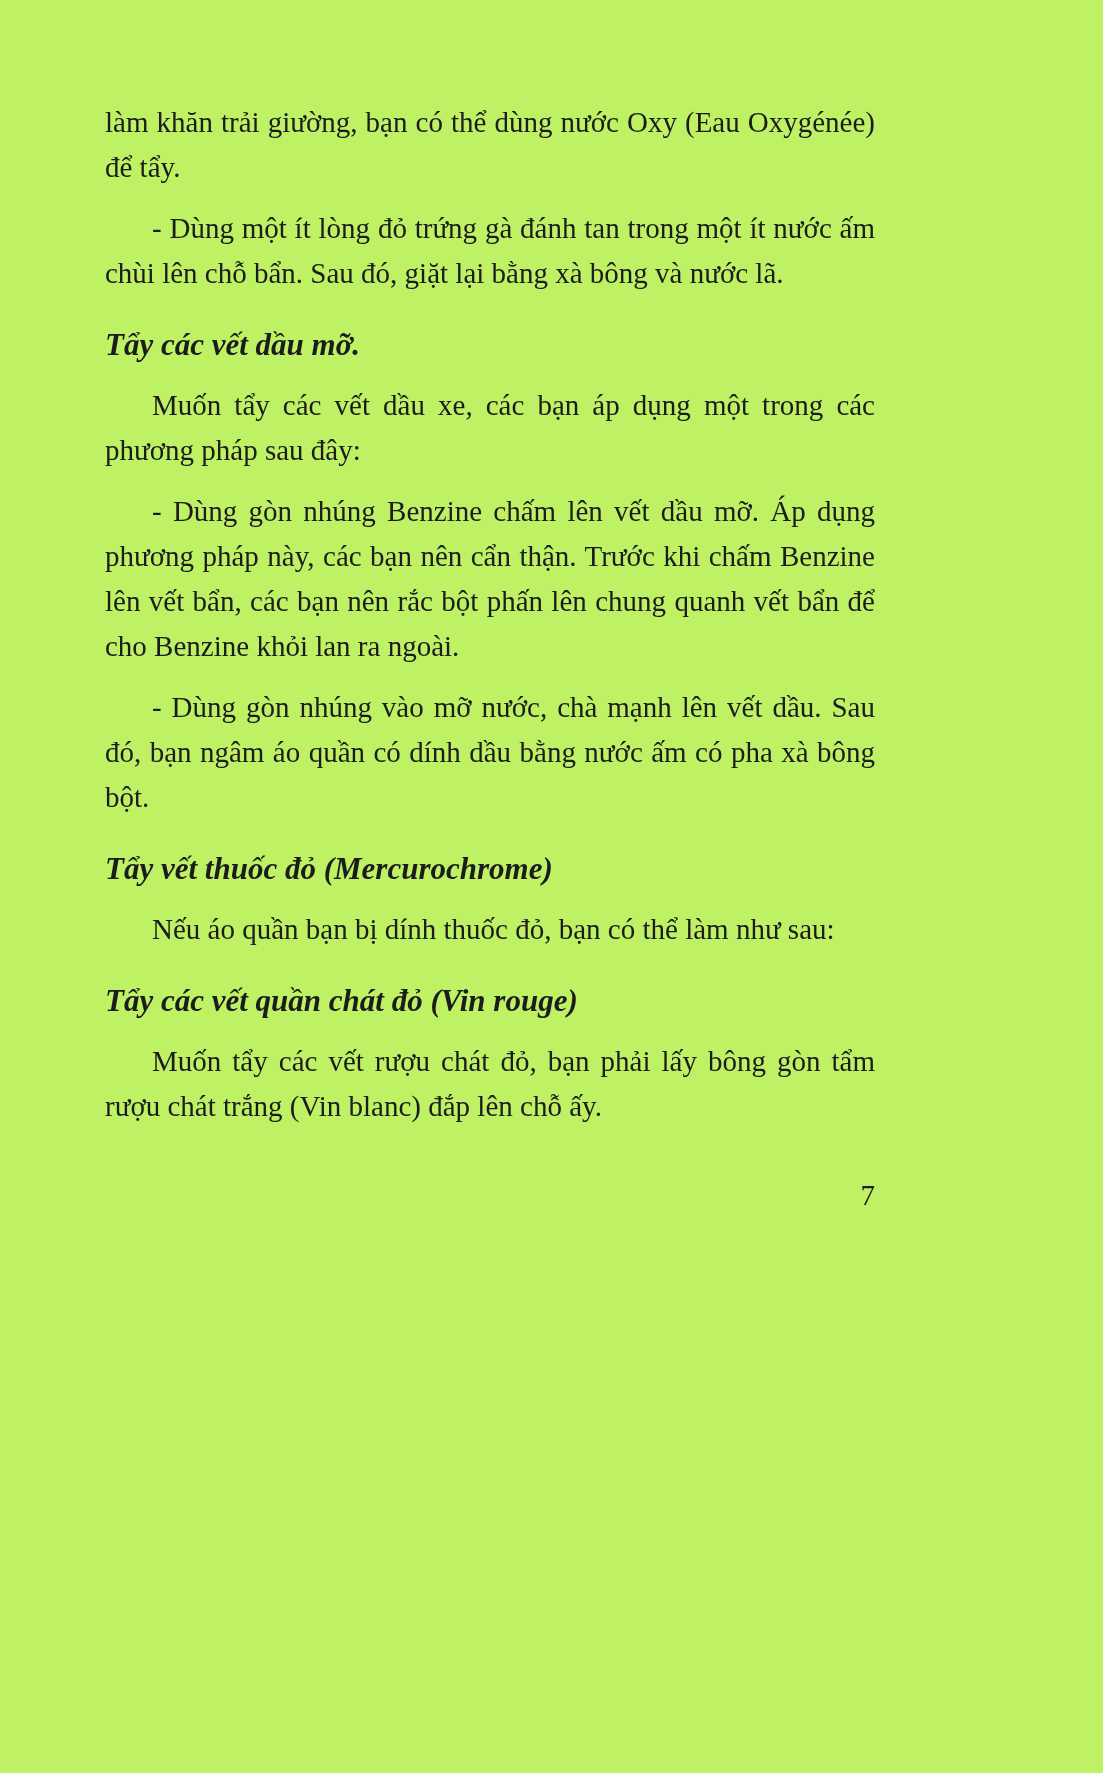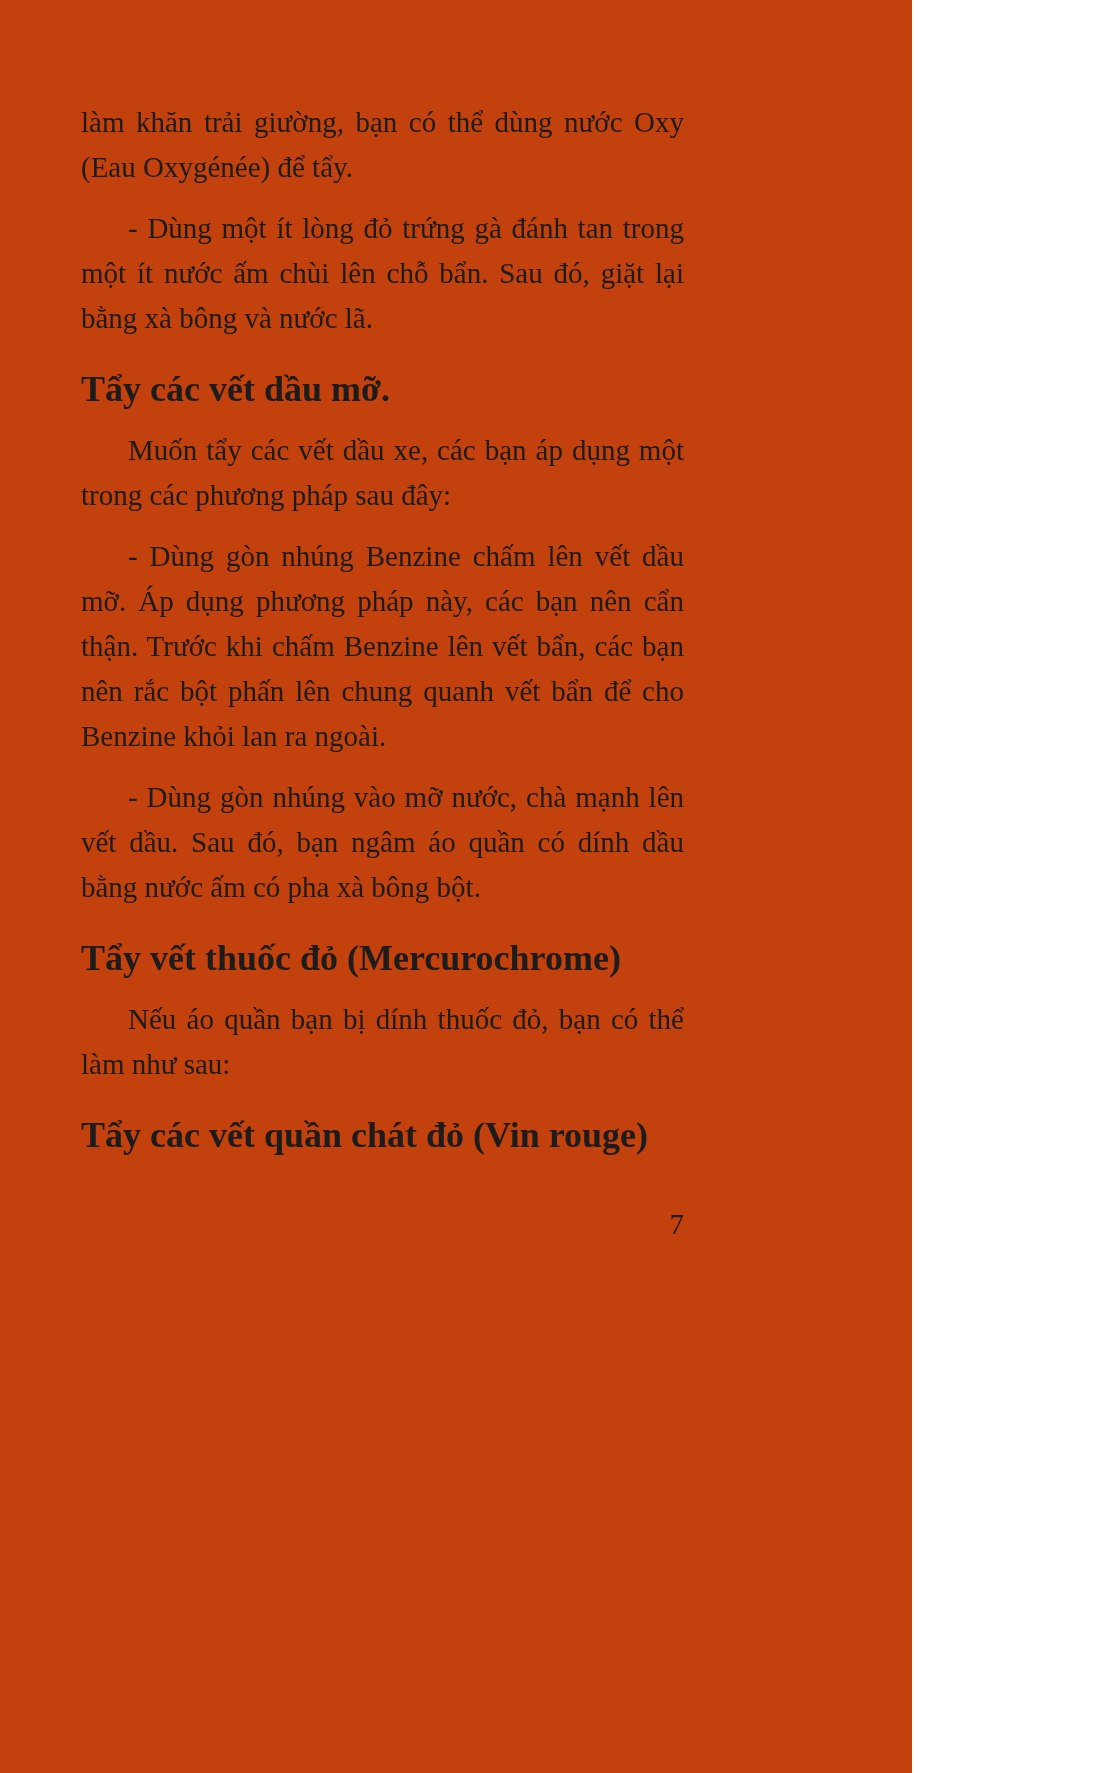--- a/index.html
+++ b/index.html
@@ -10,41 +10,42 @@
     body {
       width: 1103px;
       height: 1773px;
       position: relative;
       font-family: "Liberation Serif", "DejaVu Serif", serif;
       color: #1c1c1c;
       overflow: hidden;
     }
     .page {
       box-sizing: border-box;
-      width: 912px;
+      width: 1103px;
       height: 1773px;
-      padding: 100px 228px 0 81px;
-      background: #c2410c;
+      padding: 100px 228px 0 105px;
+      background: #bef264;
     }
     .para {
       font-size: 29px;
       line-height: 45px;
       text-align: justify;
       text-indent: 47px;
       margin: 0 0 16px 0;
     }
     .para.no-indent {
       text-indent: 0;
     }
     .heading {
-      font-size: 36px;
+      font-size: 31px;
       line-height: 45px;
       font-weight: bold;
       margin: 26px 0 16px 0;
       text-align: left;
+      font-style: italic;
     }
     .page-number {
       font-size: 29px;
       line-height: 45px;
       text-align: right;
       margin-top: 44px;
     }
   </style>
 </head>
 <body>
@@ -55,15 +56,16 @@
 
   <h2 class="heading">Tẩy các vết dầu mỡ.</h2>
   <p class="para">Muốn tẩy các vết dầu xe, các bạn áp dụng một trong các phương pháp sau đây:</p>
   <p class="para">- Dùng gòn nhúng Benzine chấm lên vết dầu mỡ. Áp dụng phương pháp này, các bạn nên cẩn thận. Trước khi chấm Benzine lên vết bẩn, các bạn nên rắc bột phấn lên chung quanh vết bẩn để cho Benzine khỏi lan ra ngoài.</p>
   <p class="para">- Dùng gòn nhúng vào mỡ nước, chà mạnh lên vết dầu. Sau đó, bạn ngâm áo quần có dính dầu bằng nước ấm có pha xà bông bột.</p>
 
   <h2 class="heading">Tẩy vết thuốc đỏ (Mercurochrome)</h2>
   <p class="para">Nếu áo quần bạn bị dính thuốc đỏ, bạn có thể làm như sau:</p>
 
   <h2 class="heading">Tẩy các vết quần chát đỏ (Vin rouge)</h2>
+  <p class="para">Muốn tẩy các vết rượu chát đỏ, bạn phải lấy bông gòn tẩm rượu chát trắng (Vin blanc) đắp lên chỗ ấy.</p>
 
   <div class="page-number">7</div>
 </div>
 
 </body></html>

